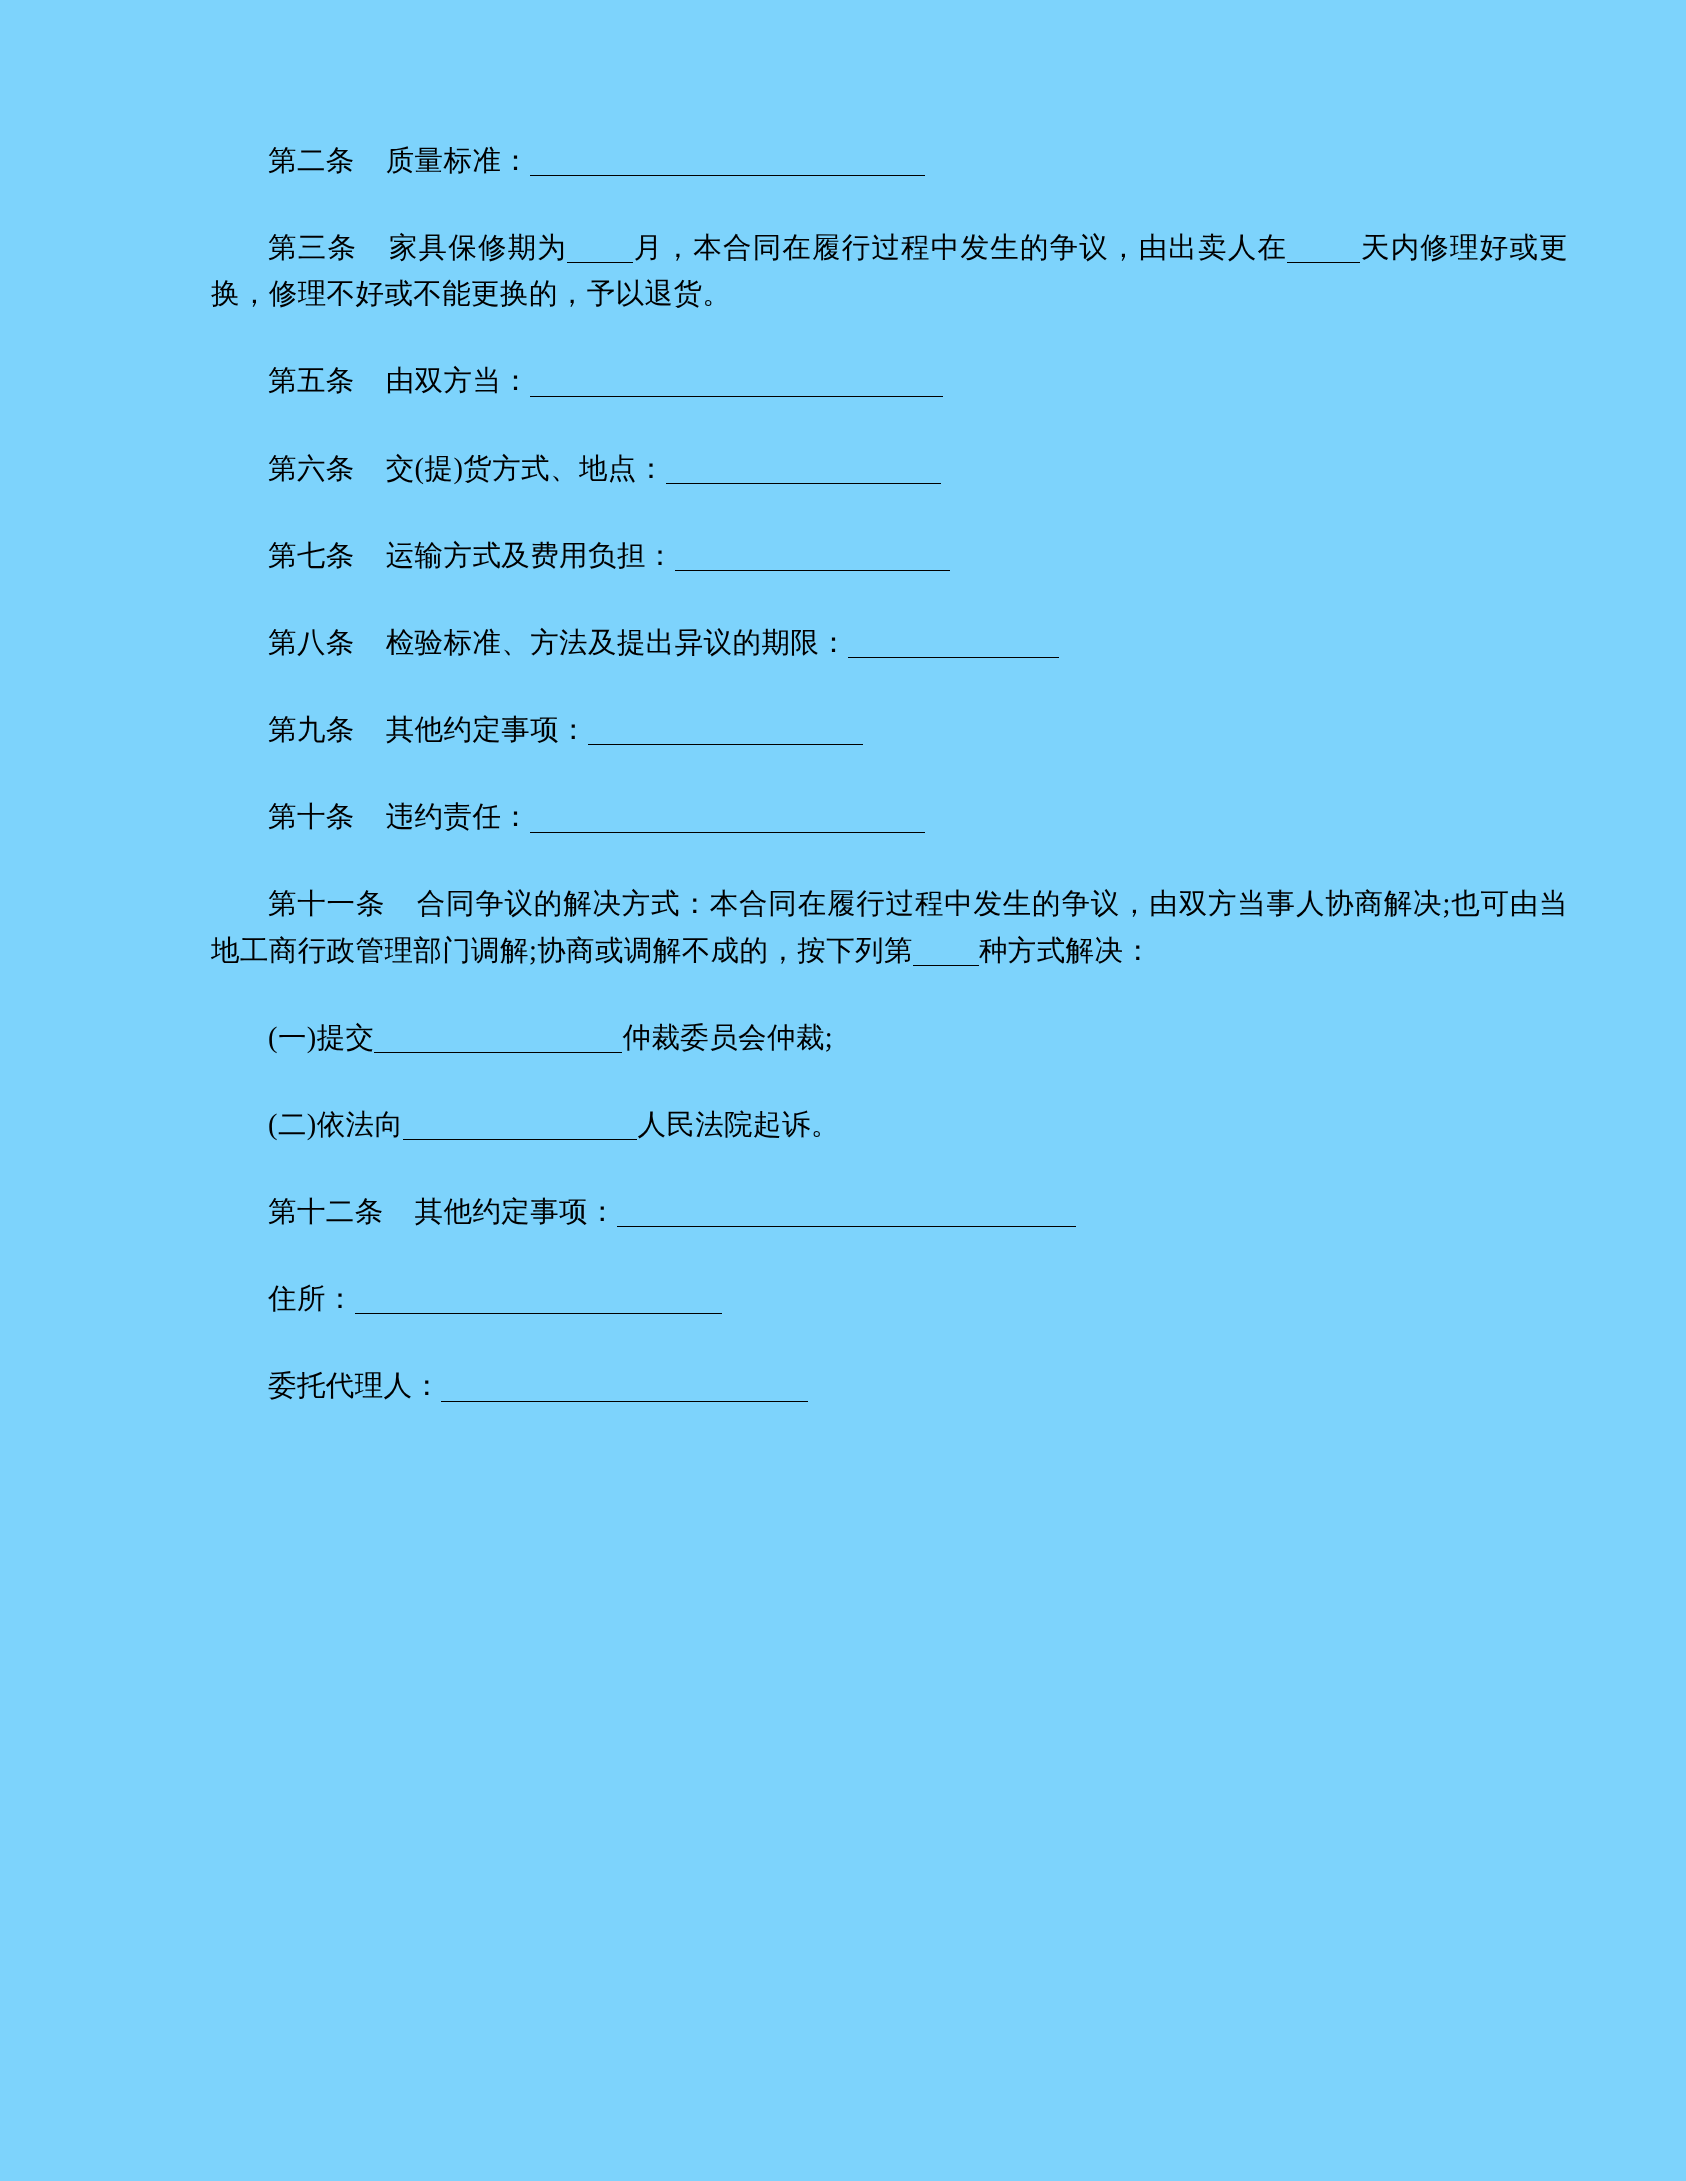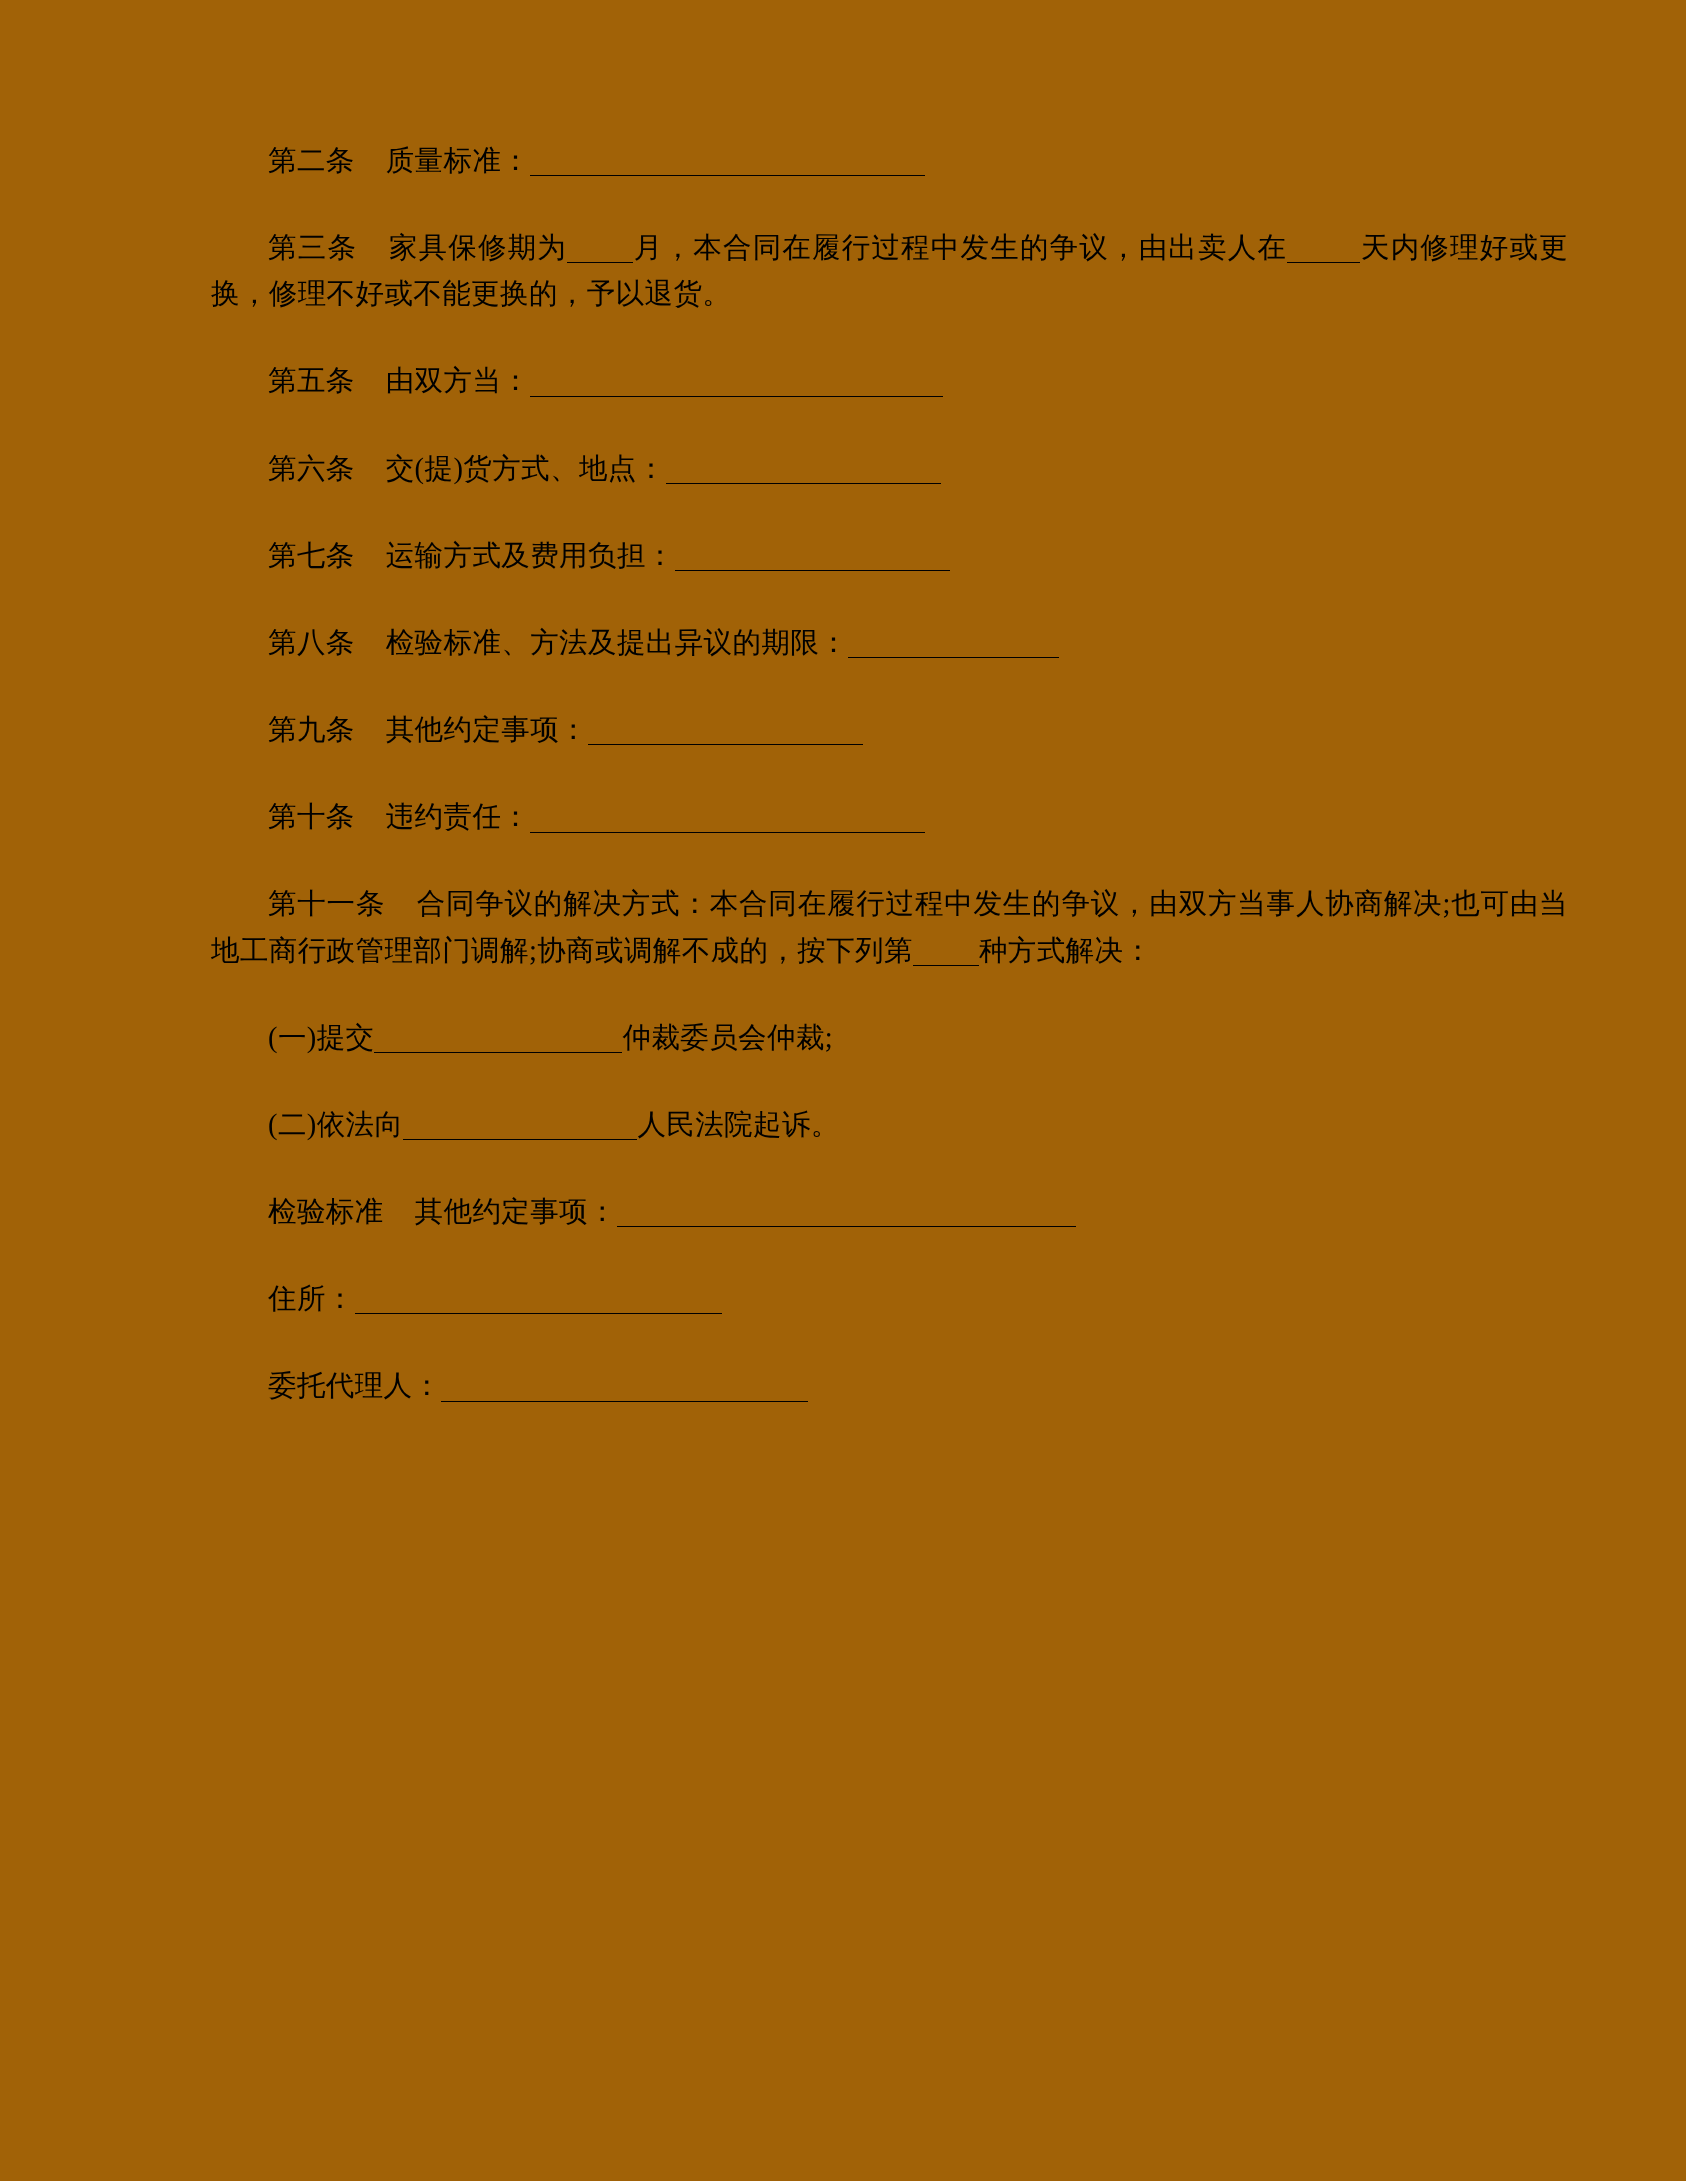--- a/index.html
+++ b/index.html
@@ -12,21 +12,21 @@
     height: 2182px;
     font-family: "Liberation Serif", "DejaVu Serif", serif;
     color: #000000;
   }
   .page {
     position: relative;
     width: 1686px;
     height: 2182px;
     box-sizing: border-box;
     padding: 138px 118px 110px 211px;
-    background: #a16207;
+    background: #7dd3fc;
   }
   .doc-body {
     font-size: 28.5px;
     line-height: 1.0;
   }
   .para {
     margin: 0 0 41px 0;
     text-align: justify;
     text-justify: inter-ideograph;
     line-height: 1.62;
@@ -104,21 +104,21 @@
 
     <p class="para indent">
       <span>(一)提交</span><span class="blank b-inline-1"></span><span>仲裁委员会仲裁;</span>
     </p>
 
     <p class="para indent">
       <span>(二)依法向</span><span class="blank b-inline-2"></span><span>人民法院起诉。</span>
     </p>
 
     <p class="para indent">
-      <span class="clause-label">检验标准</span><span class="gap-sm"></span><span>其他约定事项：</span><span class="blank b-q"></span>
+      <span class="clause-label">第十二条</span><span class="gap-sm"></span><span>其他约定事项：</span><span class="blank b-q"></span>
     </p>
 
 
     <p class="para indent">
       <span>住所：</span><span class="blank b-sig2"></span>
     </p>
 
     <p class="para indent">
       <span>委托代理人：</span><span class="blank b-sig3"></span>
     </p>

